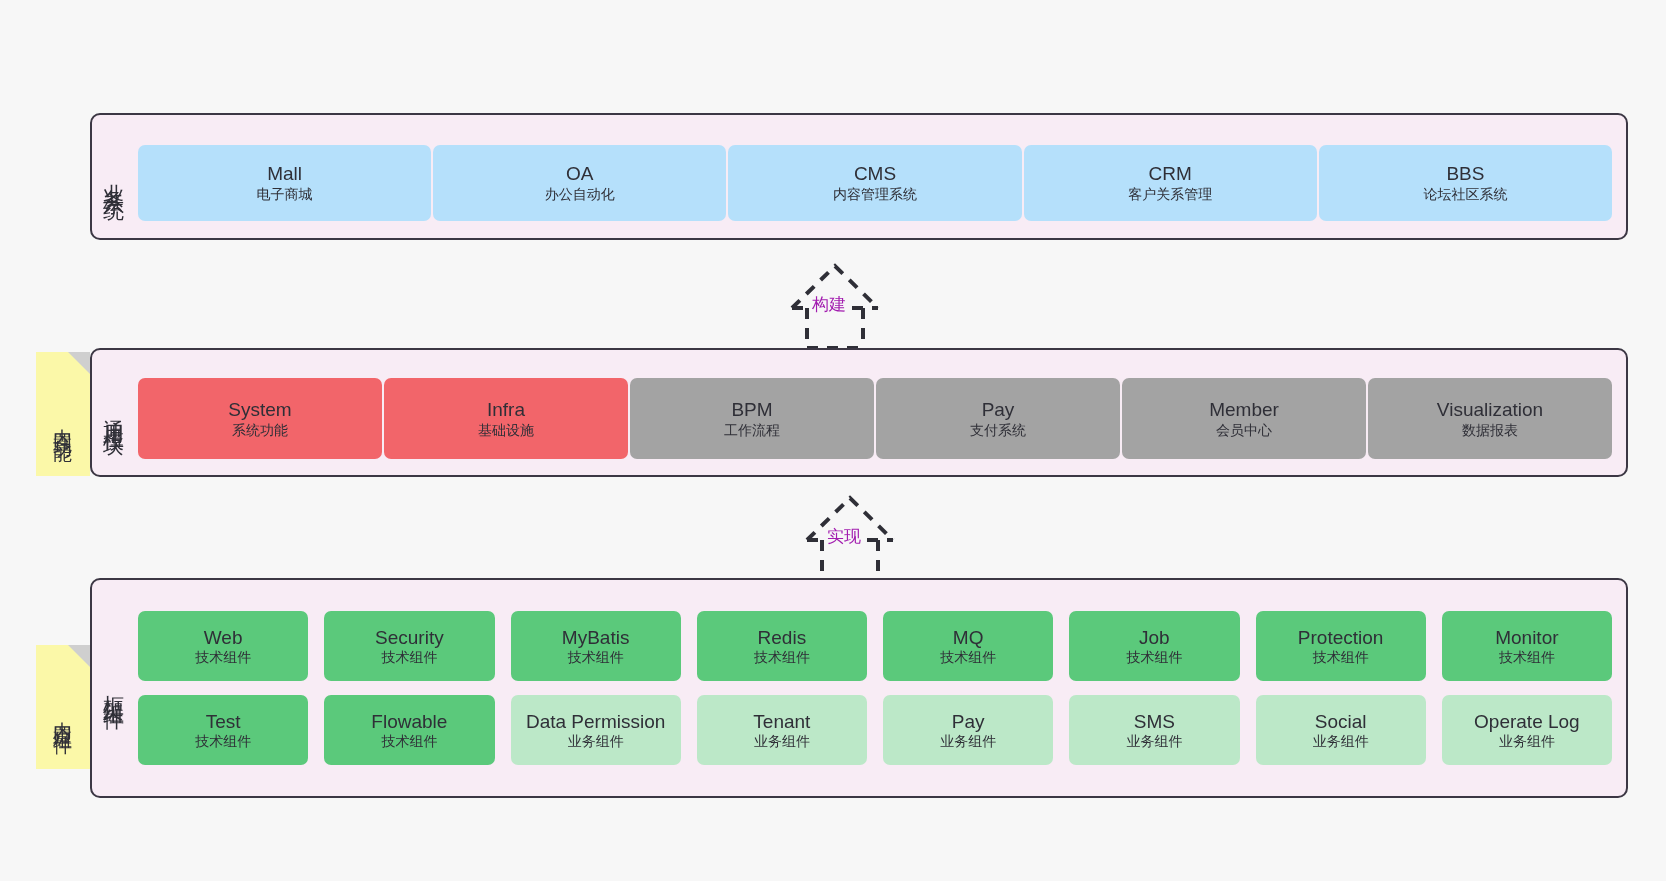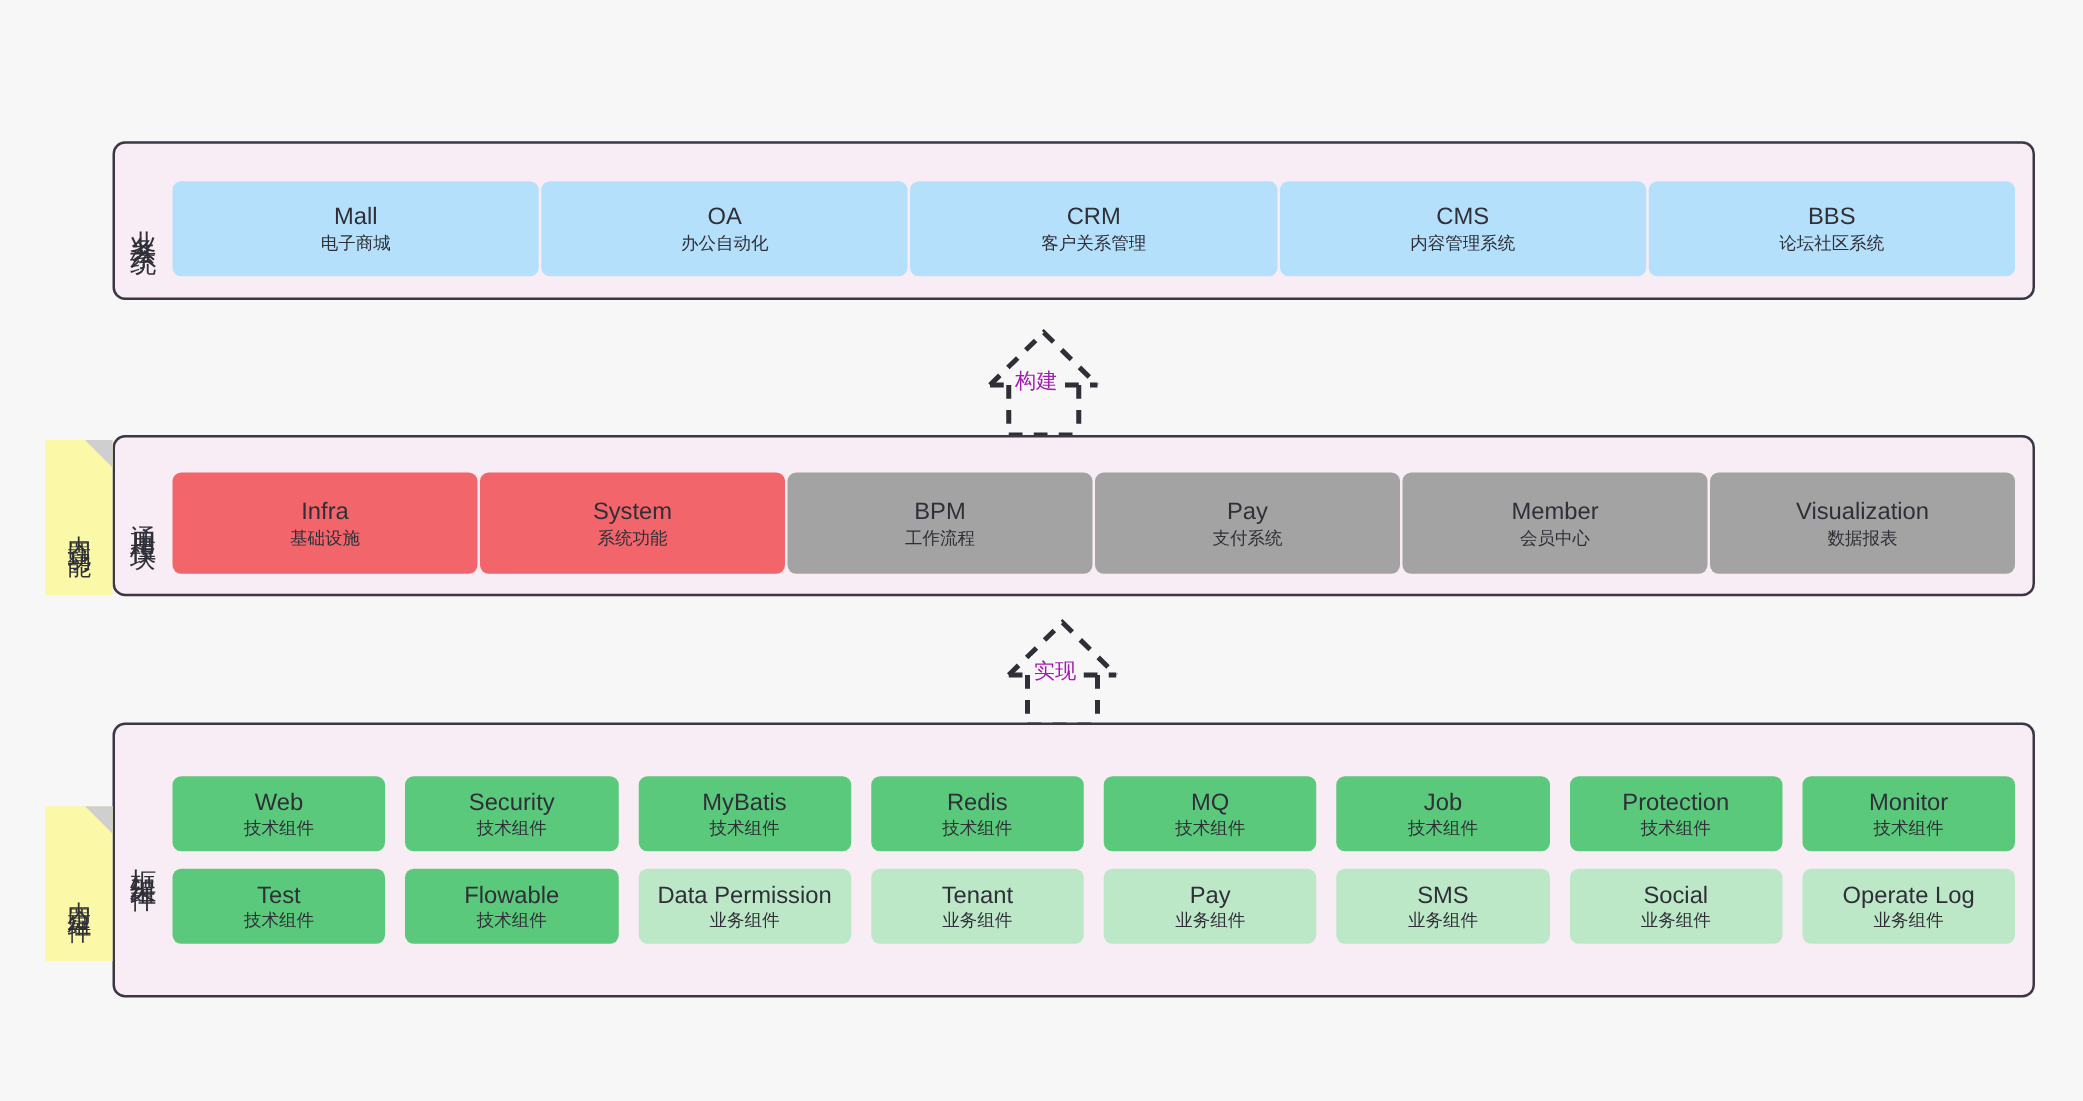--- a/index.html
+++ b/index.html
@@ -71,21 +71,21 @@
   .card .t { font-size: 19px; }
   .card .s { font-size: 14px; }
   .blue  { background: #b5e0fb; }
   .red   { background: #f2656a; }
   .pink  { background: #a3a3a3; }
   .green { background: #5bc97b; }
   .lgreen{ background: #bce8c8; }
 
   .h-biz  { height: 76px; }
   .h-mod  { height: 81px; }
-  .h-fw   { height: 60px; text-align: center; }
+  .h-fw   { height: 70px; text-align: center; }
 
   
   .note {
     position: absolute;
     background: #fbf8a8;
     width: 54px;
     display: flex;
     align-items: center;
     justify-content: center;
     z-index: 4;
@@ -130,26 +130,26 @@
     <div class="layer-body">
       <div class="card blue h-biz">
         <div class="t">Mall</div>
         <div class="s">电子商城</div>
       </div>
       <div class="card blue h-biz">
         <div class="t">OA</div>
         <div class="s">办公自动化</div>
       </div>
       <div class="card blue h-biz">
+        <div class="t">CMS</div>
+        <div class="s">内容管理系统</div>
+      </div>
+      <div class="card blue h-biz">
         <div class="t">CRM</div>
         <div class="s">客户关系管理</div>
-      </div>
-      <div class="card blue h-biz">
-        <div class="t">CMS</div>
-        <div class="s">内容管理系统</div>
       </div>
       <div class="card blue h-biz">
         <div class="t">BBS</div>
         <div class="s">论坛社区系统</div>
       </div>
     </div>
   </div>
 
   <div class="conn" style="left:750px; top:258px; width:170px; height:92px;">
     <svg width="170" height="92" viewBox="0 0 170 92">
@@ -166,26 +166,26 @@
     <div class="fold"></div>
     <span>内置功能</span>
   </div>
 
   <div class="layer" id="layer-common" style="left:90px; top:348px; width:1538px; height:129px;">
     <div class="layer-title">
       <span>通用模块</span>
     </div>
     <div class="layer-body">
       <div class="card red h-mod">
+        <div class="t">System</div>
+        <div class="s">系统功能</div>
+      </div>
+      <div class="card red h-mod">
         <div class="t">Infra</div>
         <div class="s">基础设施</div>
-      </div>
-      <div class="card red h-mod">
-        <div class="t">System</div>
-        <div class="s">系统功能</div>
       </div>
       <div class="card pink h-mod">
         <div class="t">BPM</div>
         <div class="s">工作流程</div>
       </div>
       <div class="card pink h-mod">
         <div class="t">Pay</div>
         <div class="s">支付系统</div>
       </div>
       <div class="card pink h-mod">

